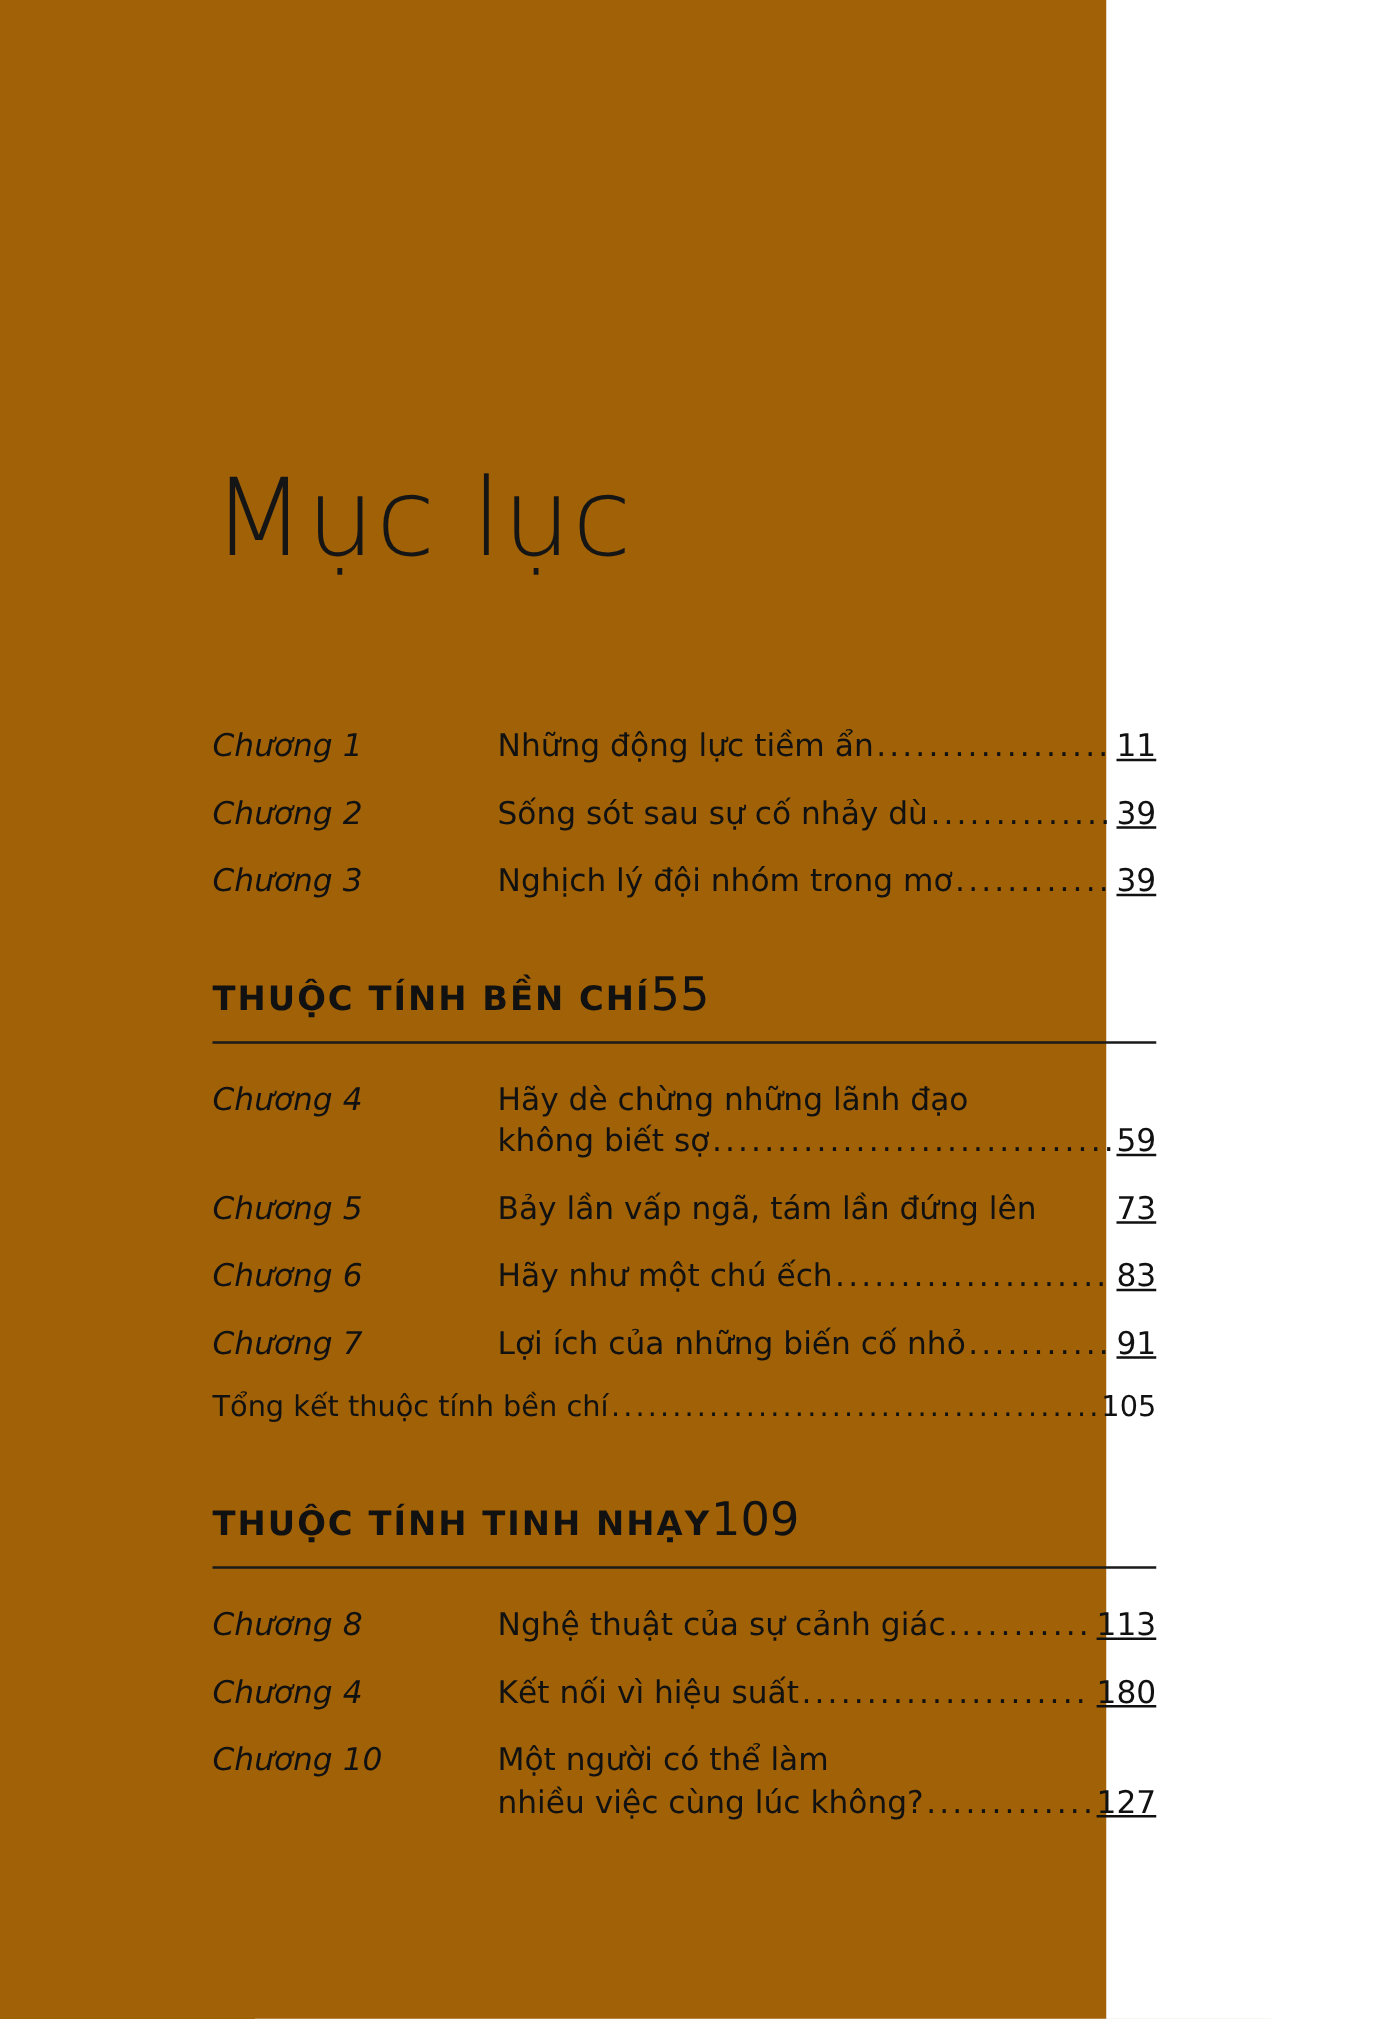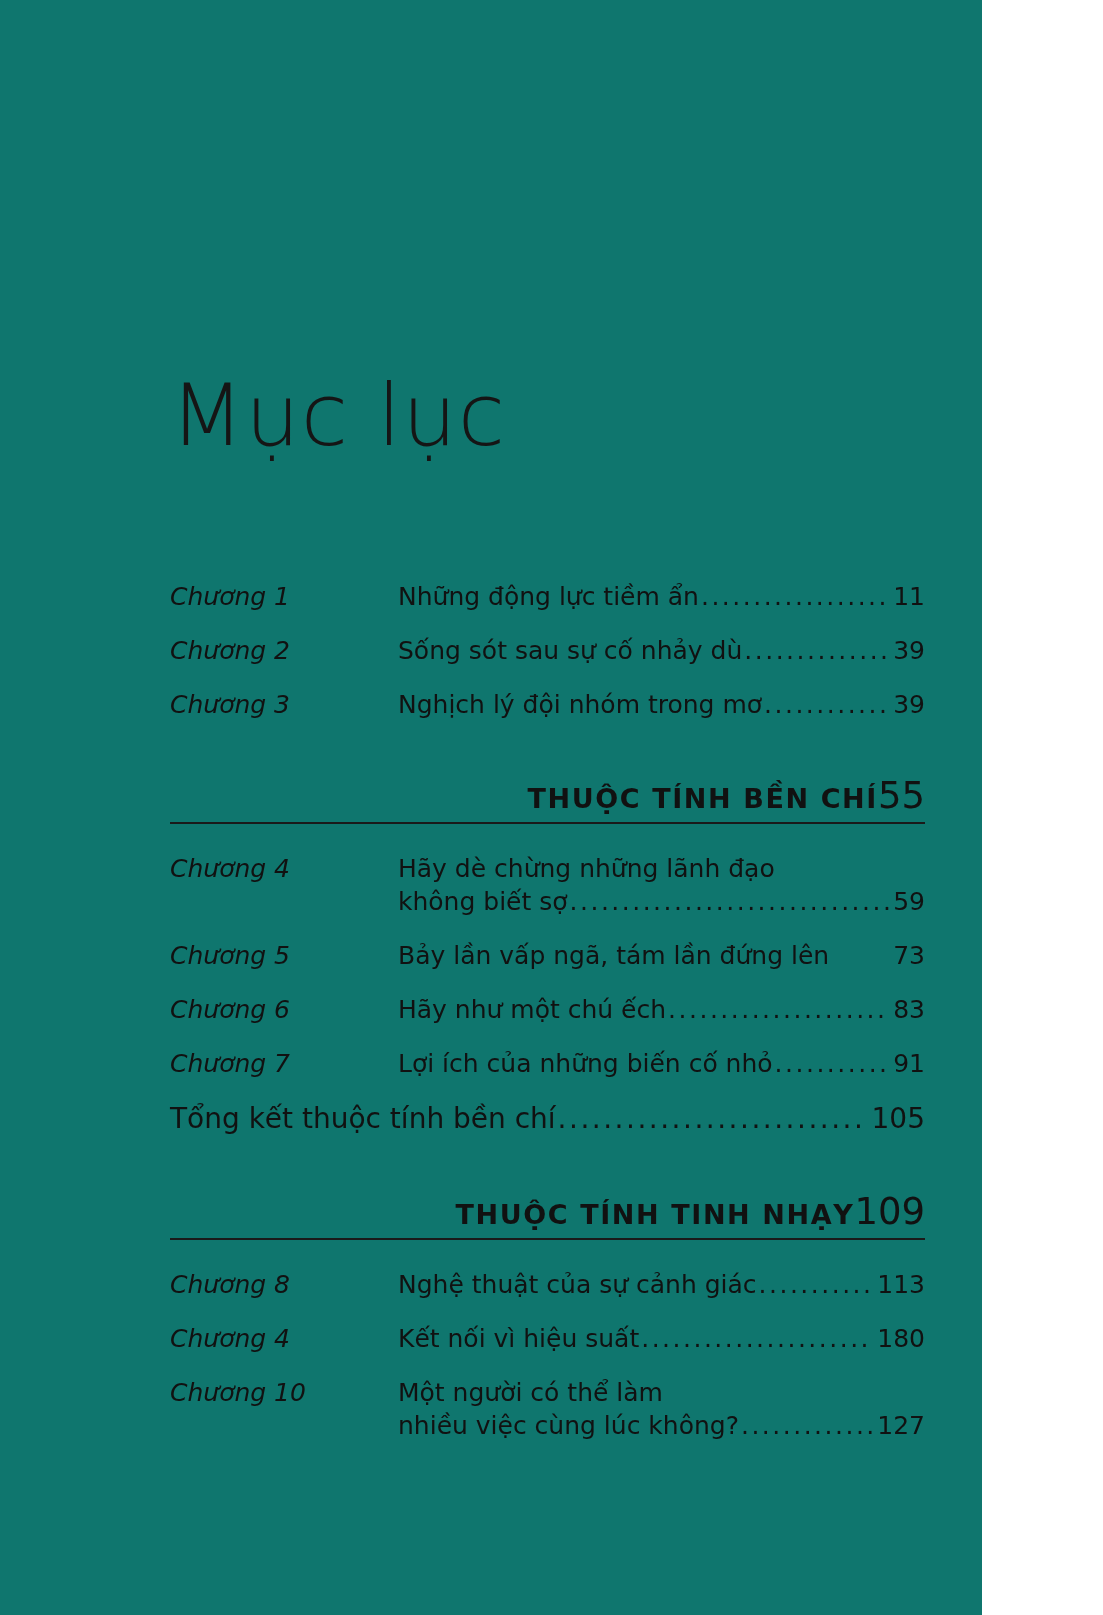--- a/index.html
+++ b/index.html
@@ -11,23 +11,23 @@
     width: 1103px;
     height: 1615px;
     font-family: "DejaVu Sans", sans-serif;
     color: #111111;
     position: relative;
     overflow: hidden;
   }
   .page {
     position: absolute;
     left: 0; top: 0;
-    width: 982px;
+    width: 885px;
     height: 1615px;
-    background: #0f766e;
+    background: #a16207;
   }
   .content {
     position: absolute;
     left: 170px;
     top: 370px;
     width: 755px;
   }
   .toc-title {
     font-family: "DejaVu Sans", sans-serif;
     font-weight: 300;
@@ -75,34 +75,35 @@
     overflow: hidden;
     white-space: nowrap;
     letter-spacing: 2.5px;
     color: #111111;
     padding: 0 2px;
     font-size: 25px;
   }
   .line .pg {
     white-space: nowrap;
     padding-left: 4px;
+    text-decoration: underline;
   }
   .line.nodots .dots {
     visibility: hidden;
   }
 
   .section {
     margin-top: 52px;
     margin-bottom: 20px;
   }
   .section-row {
     display: flex;
     align-items: baseline;
-    justify-content: flex-end;
-    padding-bottom: 5px;
+    justify-content: flex-start;
+    padding-bottom: 16px;
   }
   .section-name {
     font-size: 27px;
     font-weight: bold;
     letter-spacing: 1.6px;
     color: #111111;
     text-transform: uppercase;
   }
   .section-page {
     font-size: 37px;
@@ -111,21 +112,21 @@
   }
   .rule {
     height: 2px;
     background: #1a1a1a;
     width: 100%;
     margin-bottom: 28px;
   }
   .summary {
     display: flex;
     align-items: baseline;
-    font-size: 28px;
+    font-size: 23px;
     line-height: 1.35;
     margin-bottom: 20px;
     width: 100%;
   }
   .summary .txt { white-space: nowrap; }
   .summary .dots {
     flex: 1 1 auto;
     overflow: hidden;
     white-space: nowrap;
     letter-spacing: 2.5px;

